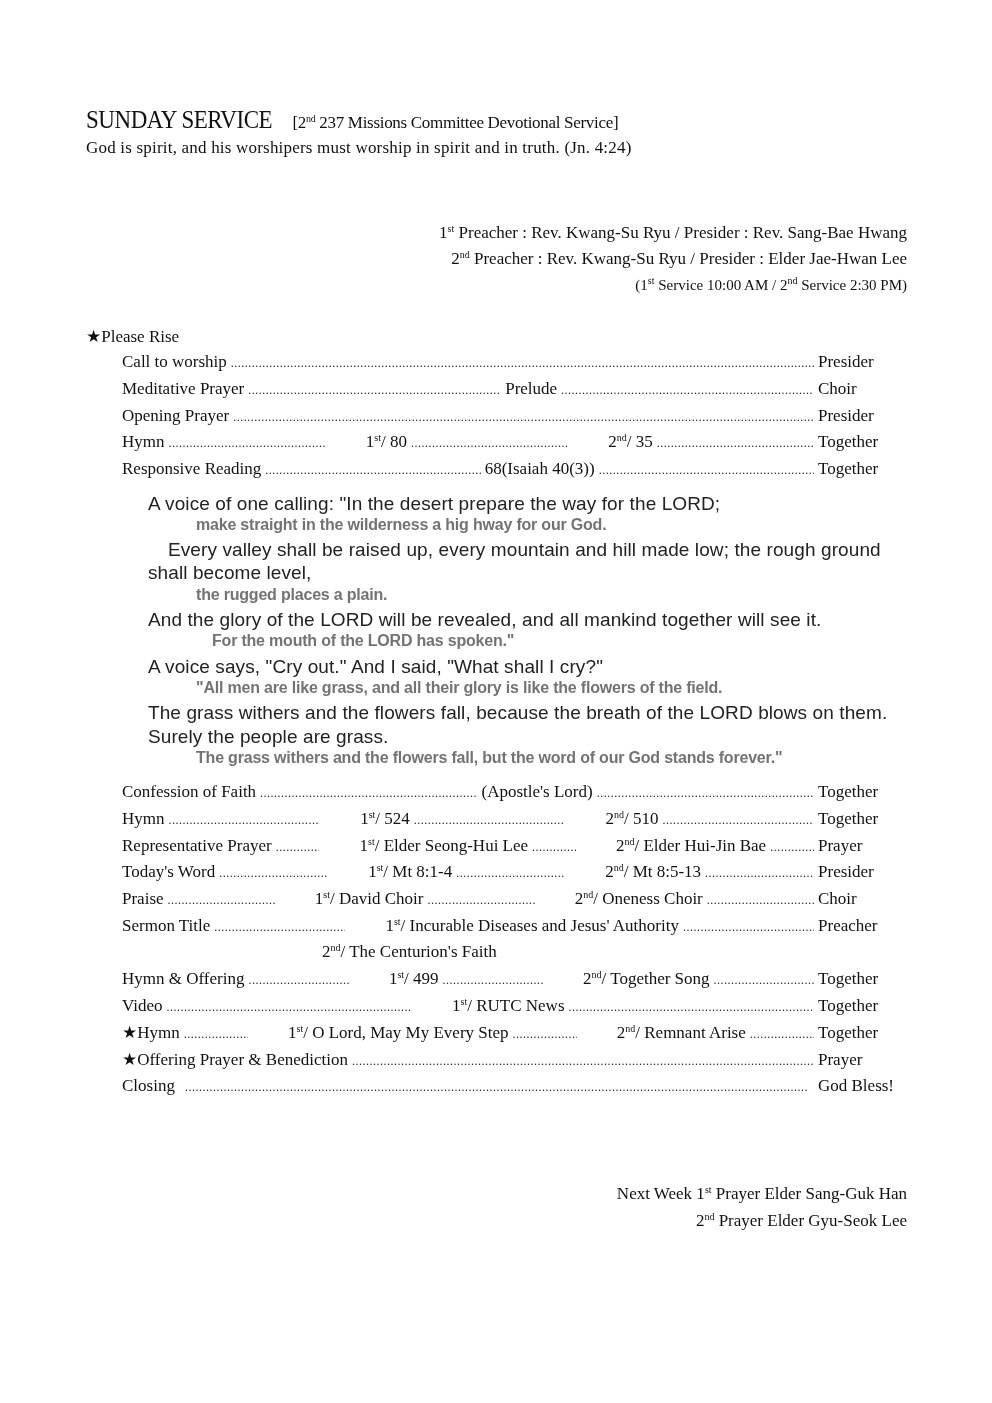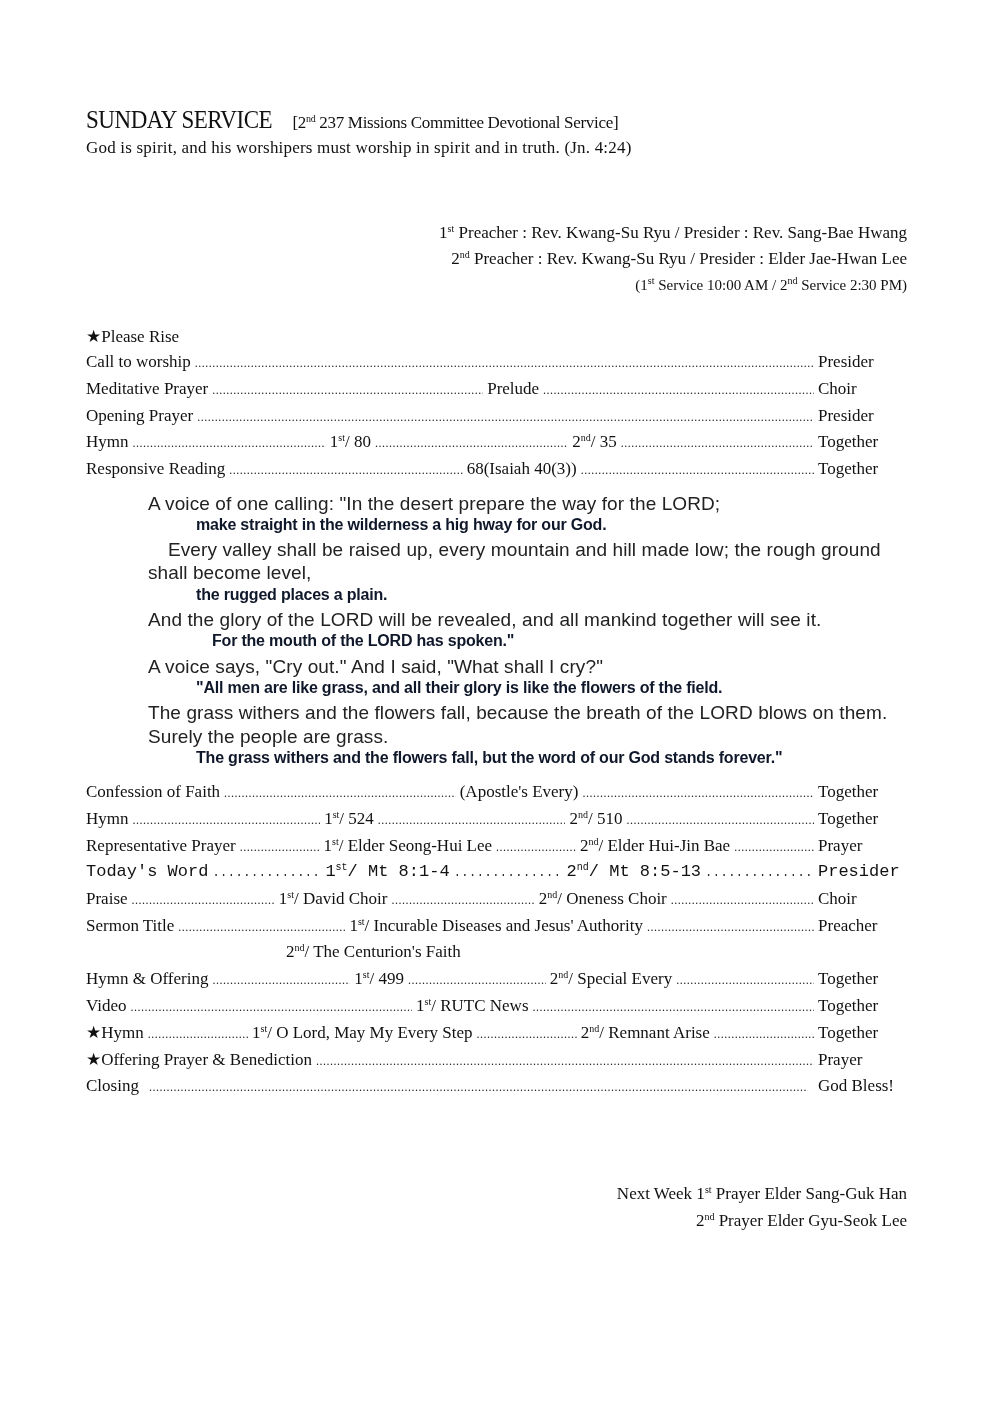--- a/index.html
+++ b/index.html
@@ -13,28 +13,28 @@
   .title-sub { font-size: 17px; letter-spacing: -0.3px; }
   .verse { position: absolute; left: 86px; top: 122px; font-size: 17px; letter-spacing: 0.2px; white-space: nowrap; }
 
   .right-block { position: absolute; right: 85px; text-align: right; white-space: nowrap; font-size: 17px; }
   sup { font-size: 10px; vertical-align: 6px; line-height: 0; }
 
   .order { position: absolute; left: 86px; width: 820px; }
   .row { position: absolute; left: 0; width: 820px; height: 22px; font-size: 17px; white-space: nowrap; display: flex; align-items: baseline; }
   .row .dots { flex: 1; overflow: hidden; white-space: nowrap; color: #222; margin: 0 4px; letter-spacing: 0.5px; }
   .row .dots::before { content: "..................................................................................................................................................................................................................................................."; font-size: 12px; }
-  .row .cell { flex: none; }
+  .row .cell { flex: none; margin-left: 36px; }
   .row .role { flex: none; text-align: left; width: 88px; }
   .row .mid { flex: none; }
 
   .reading { position: absolute; left: 148px; width: 700px; }
   .rline { position: absolute; white-space: nowrap; font-size: 19px; }
   .rline.leader { left: 0; color: #222; letter-spacing: 0.1px; }
-  .rline.people { left: 48px; font-weight: bold; font-size: 16px; color: #0f172a; letter-spacing: -0.2px; }
+  .rline.people { left: 48px; font-weight: bold; font-size: 16px; color: #737373; letter-spacing: -0.2px; }
 
   .next-week { position: absolute; right: 85px; top: 1164px; text-align: right; font-size: 17px; white-space: nowrap; line-height: 27px; }
 </style>
 </head>
 <body>
 
 <div id="page">
 
   <div class="title-line serif">
     <span class="title-main">SUNDAY SERVICE</span>
@@ -80,21 +80,21 @@
         <div class="row" style="top: 443px;">
           <span class="cell">Responsive Reading</span>
           <span class="dots"></span>
           <span class="mid">68(Isaiah 40(3))</span>
           <span class="dots"></span>
           <span class="role">Together</span>
         </div>
         <div class="row" style="top: 766px;">
           <span class="cell">Confession of Faith</span>
           <span class="dots"></span>
-          <span class="mid">(Apostle's Every)</span>
+          <span class="mid">(Apostle's Lord)</span>
           <span class="dots"></span>
           <span class="role">Together</span>
         </div>
         <div class="row" style="top: 793px;">
           <span class="cell">Hymn</span>
           <span class="dots"></span>
           <span class="cell"><span>1</span><sup>st</sup><span>/ 524</span></span>
           <span class="dots"></span>
           <span class="cell"><span>2</span><sup>nd</sup><span>/ 510</span></span>
           <span class="dots"></span>
@@ -102,21 +102,21 @@
         </div>
         <div class="row" style="top: 820px;">
           <span class="cell">Representative Prayer</span>
           <span class="dots"></span>
           <span class="cell"><span>1</span><sup>st</sup><span>/ Elder Seong-Hui Lee</span></span>
           <span class="dots"></span>
           <span class="cell"><span>2</span><sup>nd</sup><span>/ Elder Hui-Jin Bae</span></span>
           <span class="dots"></span>
           <span class="role">Prayer</span>
         </div>
-        <div class="row" style="top: 846px; font-family: Liberation Mono, monospace;">
+        <div class="row" style="top: 846px;">
           <span class="cell">Today's Word</span>
           <span class="dots"></span>
           <span class="cell"><span>1</span><sup>st</sup><span>/ Mt 8:1-4</span></span>
           <span class="dots"></span>
           <span class="cell"><span>2</span><sup>nd</sup><span>/ Mt 8:5-13</span></span>
           <span class="dots"></span>
           <span class="role">Presider</span>
         </div>
         <div class="row" style="top: 873px;">
           <span class="cell">Praise</span>
@@ -136,21 +136,21 @@
         </div>
         <div class="row" style="top: 926px;">
           <span style="width: 200px; display: inline-block;"></span>
           <span class="cell"><span>2</span><sup>nd</sup><span>/ The Centurion's Faith</span></span>
         </div>
         <div class="row" style="top: 953px;">
           <span class="cell">Hymn &amp; Offering</span>
           <span class="dots"></span>
           <span class="cell"><span>1</span><sup>st</sup><span>/ 499</span></span>
           <span class="dots"></span>
-          <span class="cell"><span>2</span><sup>nd</sup><span>/ Special Every</span></span>
+          <span class="cell"><span>2</span><sup>nd</sup><span>/ Together Song</span></span>
           <span class="dots"></span>
           <span class="role">Together</span>
         </div>
         <div class="row" style="top: 980px;">
           <span class="cell">Video</span>
           <span class="dots"></span>
           <span class="cell"><span>1</span><sup>st</sup><span>/ RUTC News</span></span>
           <span class="dots"></span>
           <span class="role">Together</span>
         </div>

